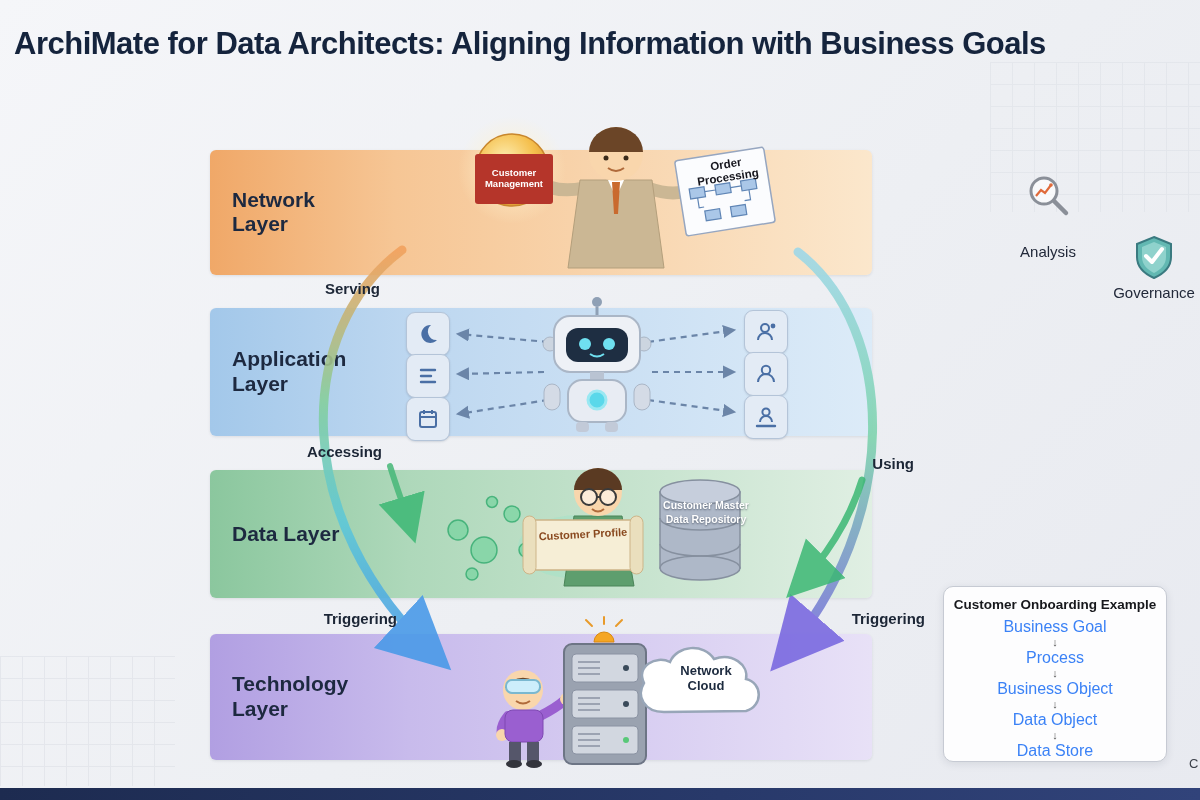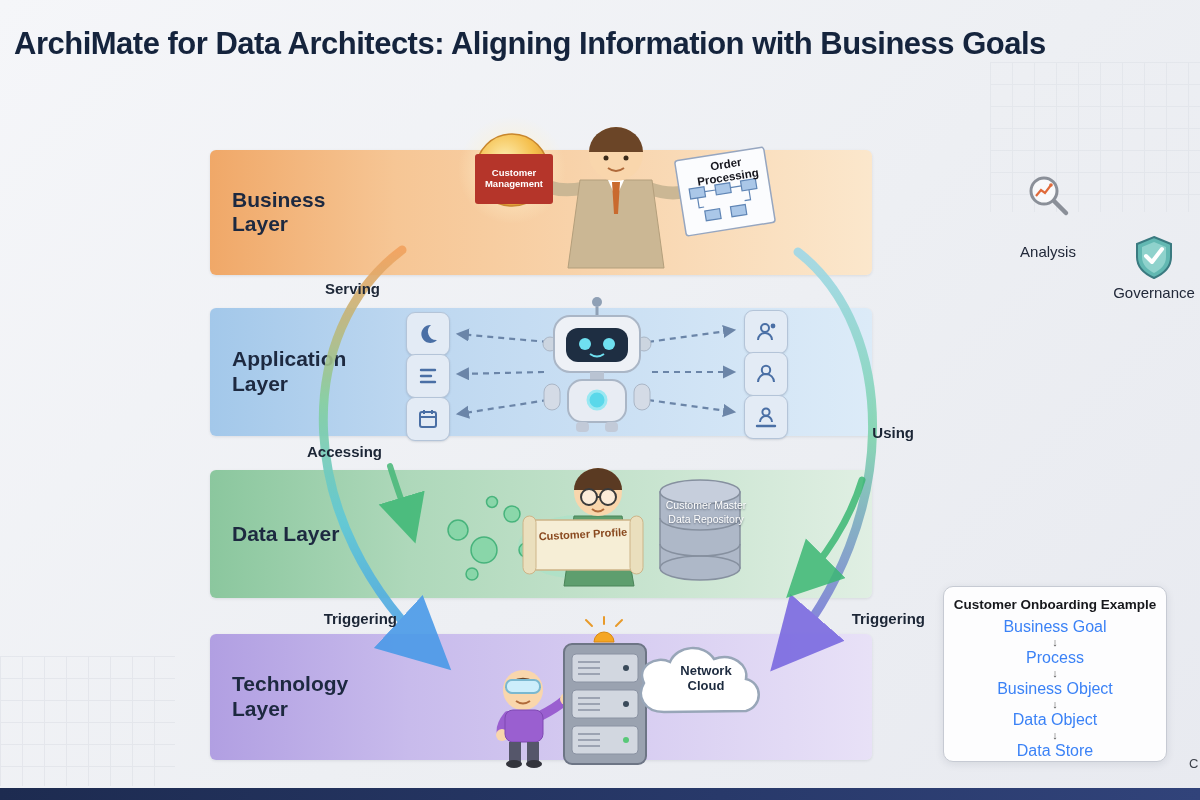--- a/index.html
+++ b/index.html
@@ -25,32 +25,32 @@
   .band-technology{top:634px;height:126px;background:linear-gradient(90deg,#b19fe2 0%,#c8bbec 30%,#e8e1f7 100%);}
   .band-label{position:absolute;left:22px;top:50%;transform:translateY(-50%);
     width:135px;font-size:21px;font-weight:700;color:#1d2940;line-height:1.18;}
 
   .arrow-layer{position:absolute;left:0;top:0;pointer-events:none;}
 
   .rel-label{position:absolute;font-size:15px;font-weight:600;color:#1c2636;text-align:right;}
   .rel-serving{left:300px;top:280px;width:80px;}
   .rel-accessing{left:292px;top:443px;width:90px;}
   .rel-triggering-left{left:302px;top:610px;width:95px;}
-  .rel-using{left:854px;top:424px;width:60px;}
+  .rel-using{left:854px;top:455px;width:60px;}
   .rel-triggering-right{left:830px;top:610px;width:95px;}
 
   .scene{position:absolute;}
   .overlay-label{position:absolute;text-align:center;line-height:1.15;}
   .orb-label{left:25px;top:58px;width:76px;background:#b5352a;color:#fff;
     font-size:9.5px;font-weight:700;padding:14px 1px;border-radius:3px;}
   .order-label{left:236px;top:62px;width:82px;transform:rotate(-9deg);
     font-size:11.5px;font-weight:800;color:#14141c;}
   .scroll-label{left:106px;top:76px;width:94px;transform:rotate(-3deg);
     font-size:11px;font-weight:700;color:#8a4a20;}
-  .repo-label{left:232px;top:47px;width:88px;font-size:10.5px;font-weight:400;color:#ffffff;
+  .repo-label{left:232px;top:47px;width:88px;font-size:10.5px;font-weight:700;color:#ffffff;
     text-shadow:0 1px 2px rgba(20,30,45,.55);line-height:1.3;}
   .cloud-label{left:200px;top:48px;width:76px;font-size:13px;font-weight:700;color:#1c2a3e;}
 
   .tile{position:absolute;width:42px;height:42px;border-radius:9px;background:#e3ebf5;
     border:1px solid #b4c4d8;box-shadow:0 1px 2px rgba(40,60,90,.15);
     display:flex;align-items:center;justify-content:center;}
 
   .side-item{position:absolute;display:flex;flex-direction:column;align-items:center;}
   .side-analysis{left:1014px;top:172px;width:68px;gap:19px;}
   .side-governance{left:1110px;top:234px;width:88px;}
@@ -73,21 +73,21 @@
 <body>
 
 <div class="canvas">
 
   <div class="corner-grid grid-tr"></div>
   <div class="corner-grid grid-bl"></div>
 
   <h1 class="page-title">ArchiMate for Data Architects: Aligning Information with Business Goals</h1>
 
   <div class="band band-business">
-    <div class="band-label">Business Layer</div>
+    <div class="band-label">Network Layer</div>
   </div>
   <div class="band band-application">
     <div class="band-label">Application Layer</div>
   </div>
   <div class="band band-data">
     <div class="band-label">Data Layer</div>
   </div>
   <div class="band band-technology">
     <div class="band-label">Technology Layer</div>
   </div>

